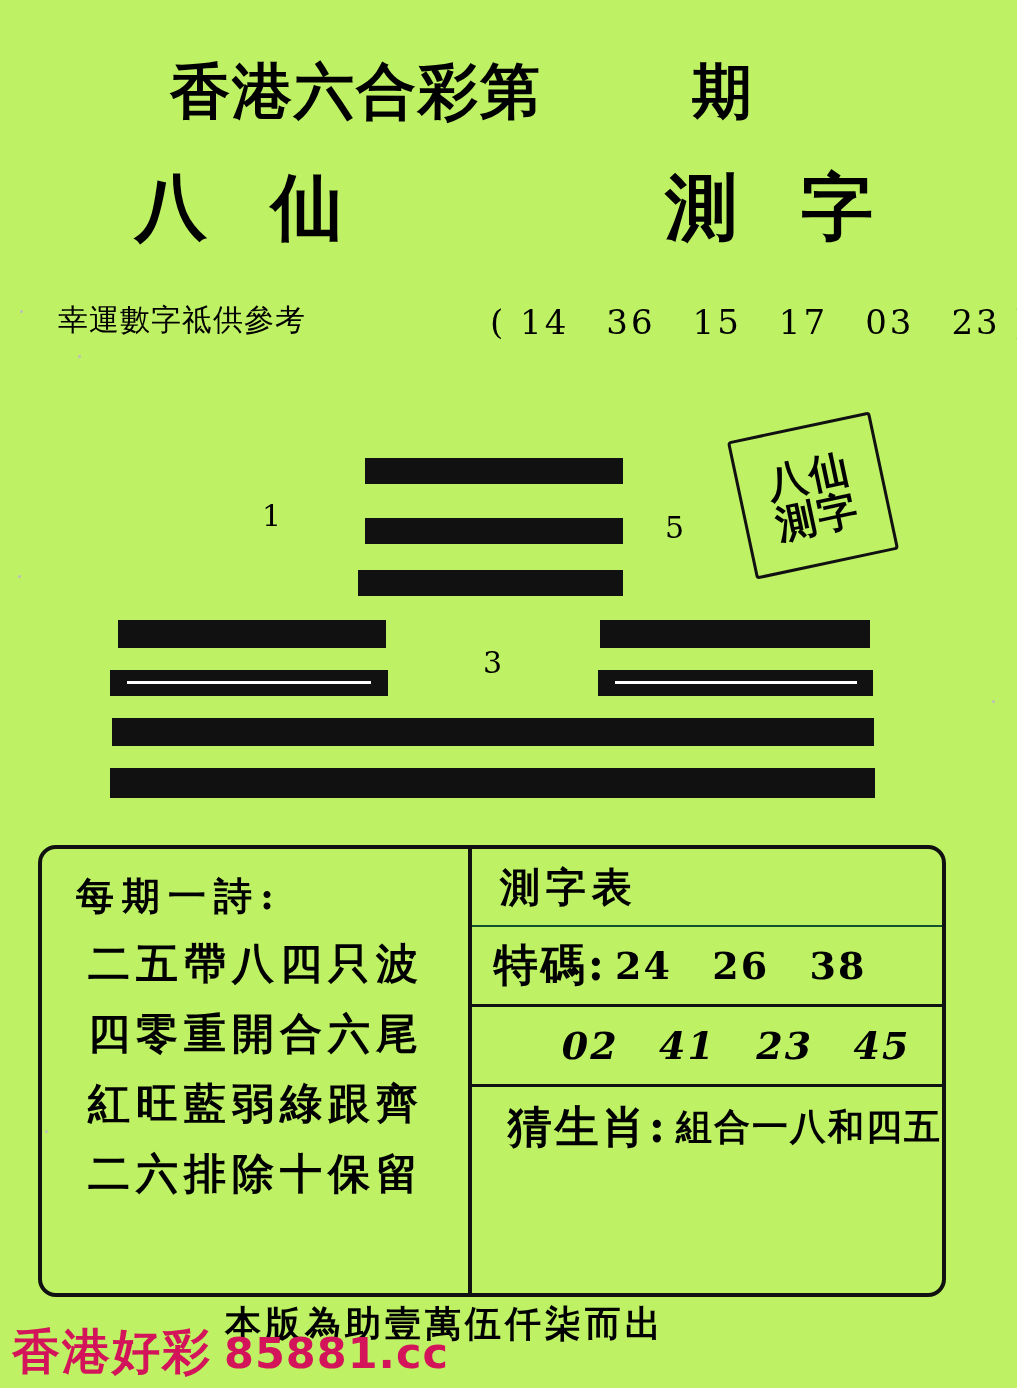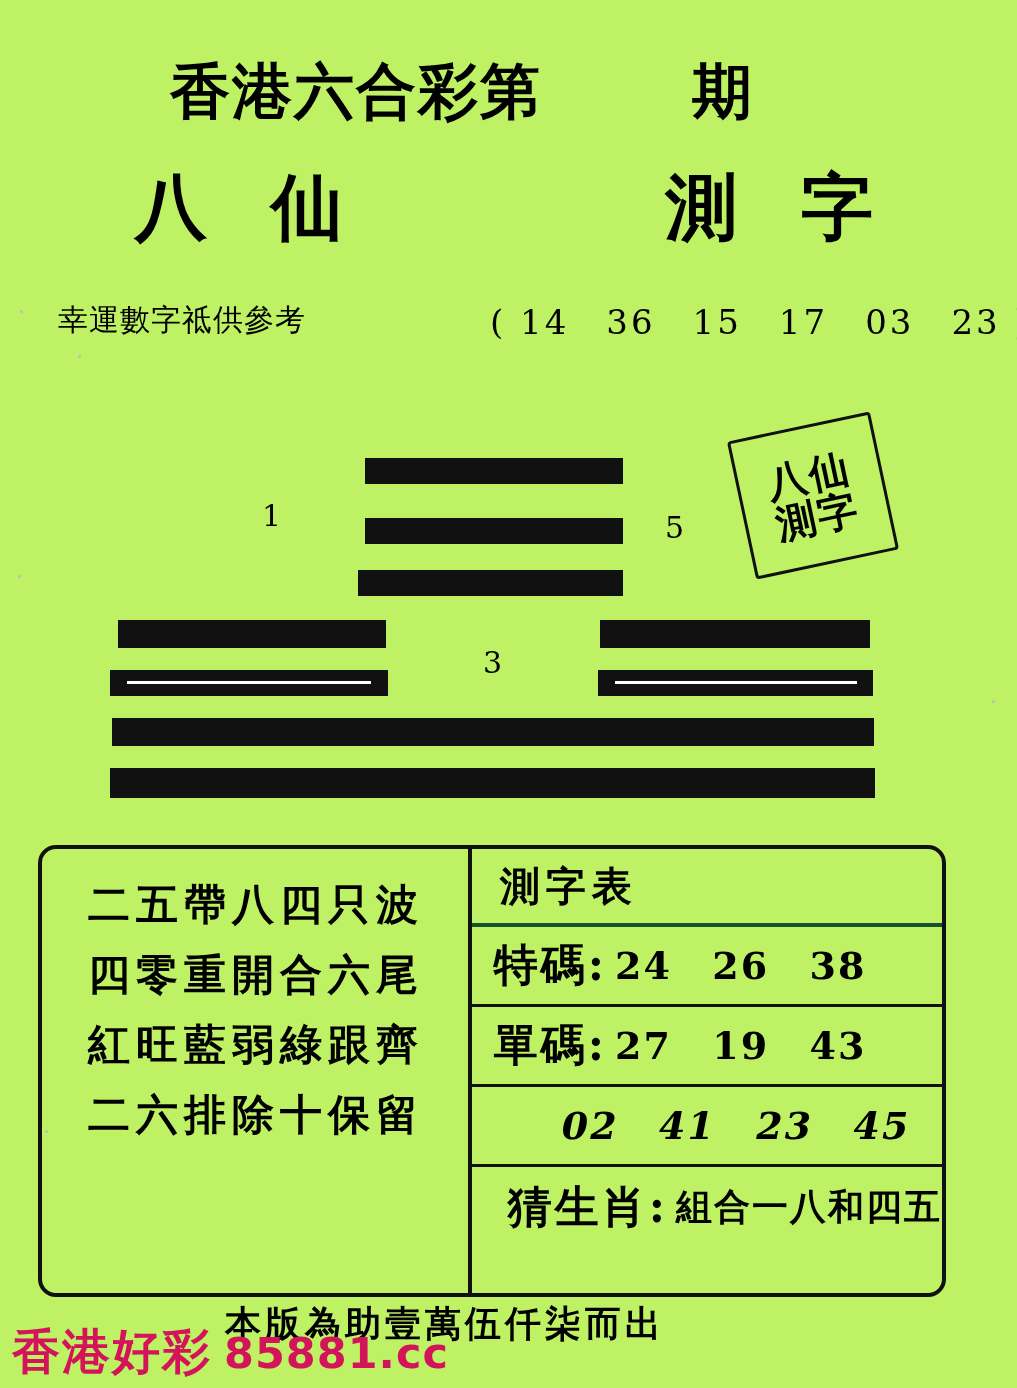--- a/index.html
+++ b/index.html
@@ -161,21 +161,21 @@
 
   .rt-head {
     height: 78px;
     display: flex;
     align-items: center;
     padding-left: 28px;
     font-family: "DejaVu Serif", serif;
     font-size: 40px;
     font-weight: bold;
     letter-spacing: 6px;
-    border-bottom: 4px solid #14532d;
+    border-bottom: 2px solid #14532d;
     box-sizing: border-box;
   }
   .rt-row {
     height: 80px;
     display: flex;
     align-items: center;
     padding-left: 22px;
     border-bottom: 3px solid #111;
     box-sizing: border-box;
     white-space: nowrap;
@@ -283,46 +283,39 @@
 
   <div class="stamp">
     <div class="stamp-inner">
       <span>八仙</span>
       <span>測字</span>
     </div>
   </div>
 
   <div class="box">
     <div class="box-left">
+      <div class="poem-title">每期一詩:</div>
       <div class="poem-line">二五帶八四只波</div>
       <div class="poem-line">四零重開合六尾</div>
       <div class="poem-line">紅旺藍弱綠跟齊</div>
       <div class="poem-line">二六排除十保留</div>
     </div>
 
     <div class="box-right">
       <div class="rt-head">測字表</div>
 
       <div class="rt-row">
         <span class="rt-label">特碼:</span>
         <span class="rt-vals">
           <span>24</span>
           <span>26</span>
           <span>38</span>
         </span>
       </div>
 
-      <div class="rt-row">
-        <span class="rt-label">單碼:</span>
-        <span class="rt-vals">
-          <span>27</span>
-          <span>19</span>
-          <span>43</span>
-        </span>
-      </div>
 
       <div class="rt-row">
         <span class="rt-vals indent">
           <span>02</span>
           <span>41</span>
           <span>23</span>
           <span>45</span>
         </span>
       </div>
 

